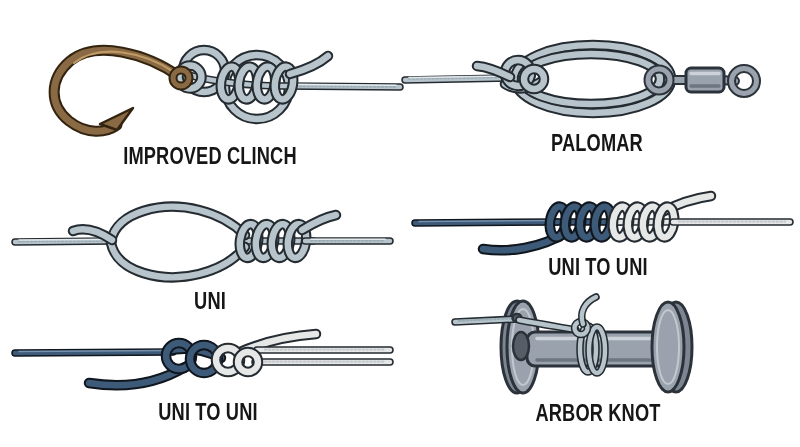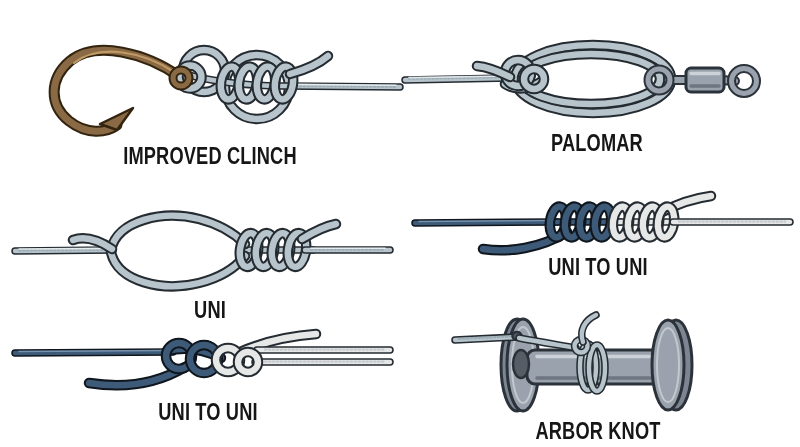--- a/index.html
+++ b/index.html
@@ -120,21 +120,21 @@
         <path class="ms" d="M286,70 L314,70"></path>
         <circle class="o-mr" cx="254" cy="64" r="11"></circle>
           <circle class="f-mr" cx="254" cy="64" r="11"></circle>
         <circle class="o-mr" cx="339" cy="65" r="12.5"></circle>
           <circle class="f-mr" cx="339" cy="65" r="12.5"></circle>
       </g>
     </svg>
     <div class="label" style="left:0;width:384px;top:113px">PALOMAR</div>
   </div>
 
-  <div class="panel" style="left:15px;top:198px;width:375px;height:125px">
+  <div class="panel" style="left:15px;top:189px;width:375px;height:125px">
     <svg width="375" height="100" viewBox="0 0 375 100">
       <g>
         <path class="o-lt" d="M0,53 L98,52"></path>
           <path class="f-lt" d="M0,53 L98,52"></path>
         <path class="hx" d="M4,52.4 L90,51.8"></path>
         <path class="hl" d="M4,51 L90,50.4"></path>
         <path class="o-lt" d="M224,52 L298,52"></path>
           <path class="f-lt" d="M224,52 L298,52"></path>
         <path class="o-l" d="M96,52 C102,22 148,12 184,21 C208,27 222,38 230,46"></path>
         <path class="f-l" d="M96,52 C102,22 148,12 184,21 C208,27 222,38 230,46"></path>
@@ -223,21 +223,21 @@
           <circle class="f-n" cx="189" cy="44" r="14"></circle>
         <circle class="o-w" cx="213" cy="45" r="12"></circle>
           <circle class="f-w" cx="213" cy="45" r="12"></circle>
         <circle class="o-w" cx="233" cy="47" r="10"></circle>
           <circle class="f-w" cx="233" cy="47" r="10"></circle>
       </g>
     </svg>
     <div class="label" style="left:5px;width:376px;top:83px">UNI TO UNI</div>
   </div>
 
-  <div class="panel" style="left:455px;top:308px;width:290px;height:140px">
+  <div class="panel" style="left:455px;top:290px;width:290px;height:140px">
     <svg width="290" height="112" viewBox="0 0 290 112">
       <g>
         <ellipse class="spool-rim" cx="62" cy="57" rx="16" ry="46"></ellipse>
         <ellipse class="spool-face" cx="68" cy="57" rx="16" ry="46"></ellipse>
         <ellipse class="spool-hl" cx="68" cy="57" rx="11" ry="38"></ellipse>
         <rect class="barrel" x="72" y="42" width="136" height="34" rx="8"></rect>
         <path class="mh" d="M82,48.5 L198,48.5"></path>
         <path class="ms" d="M82,70 L198,70"></path>
       </g>
       <g>

